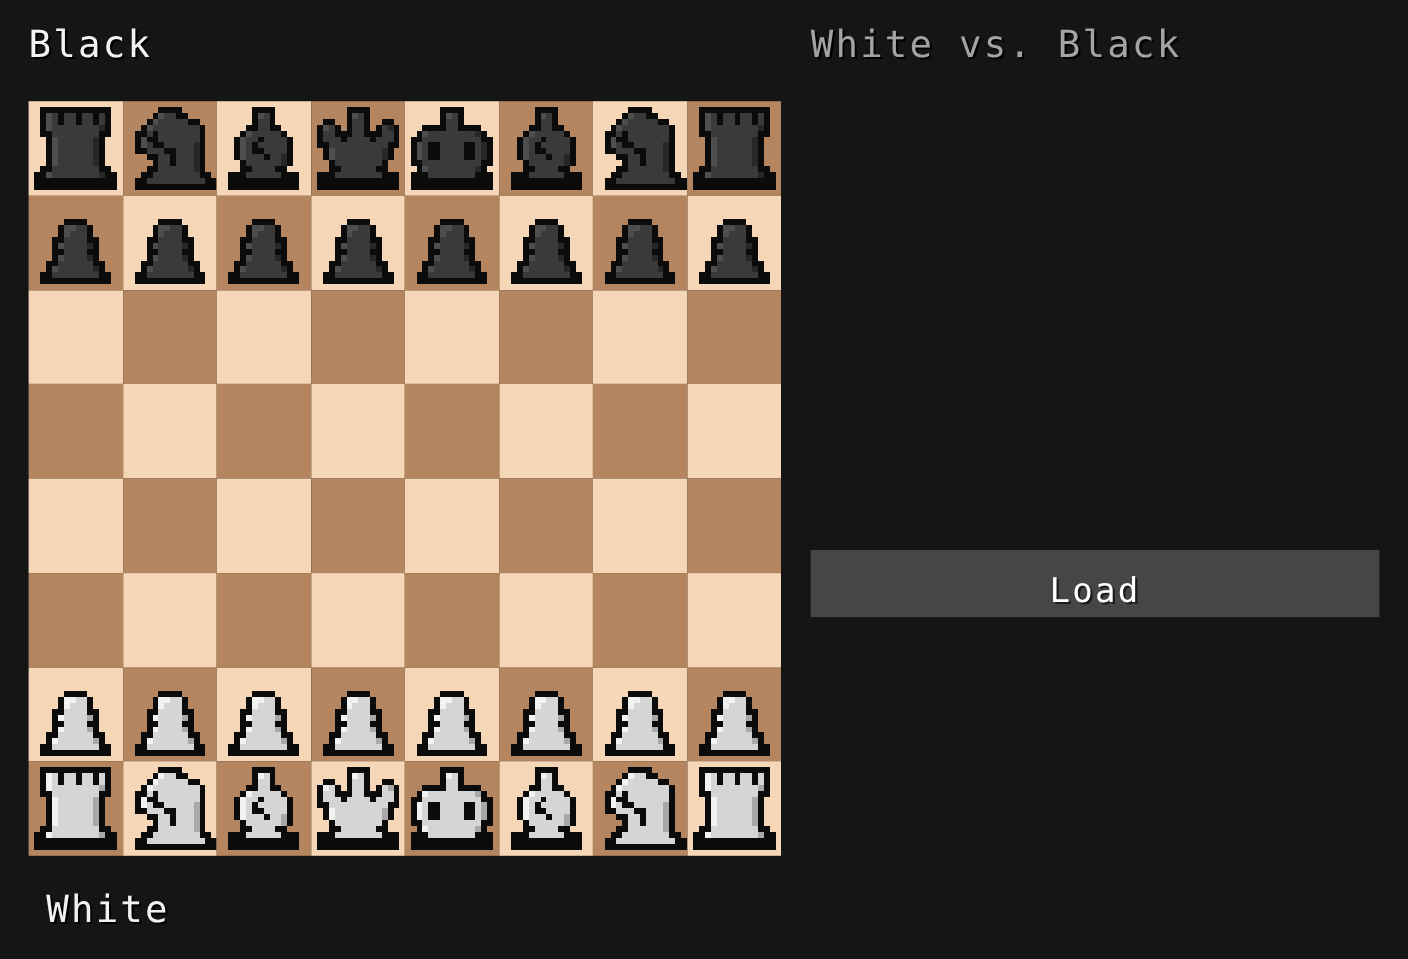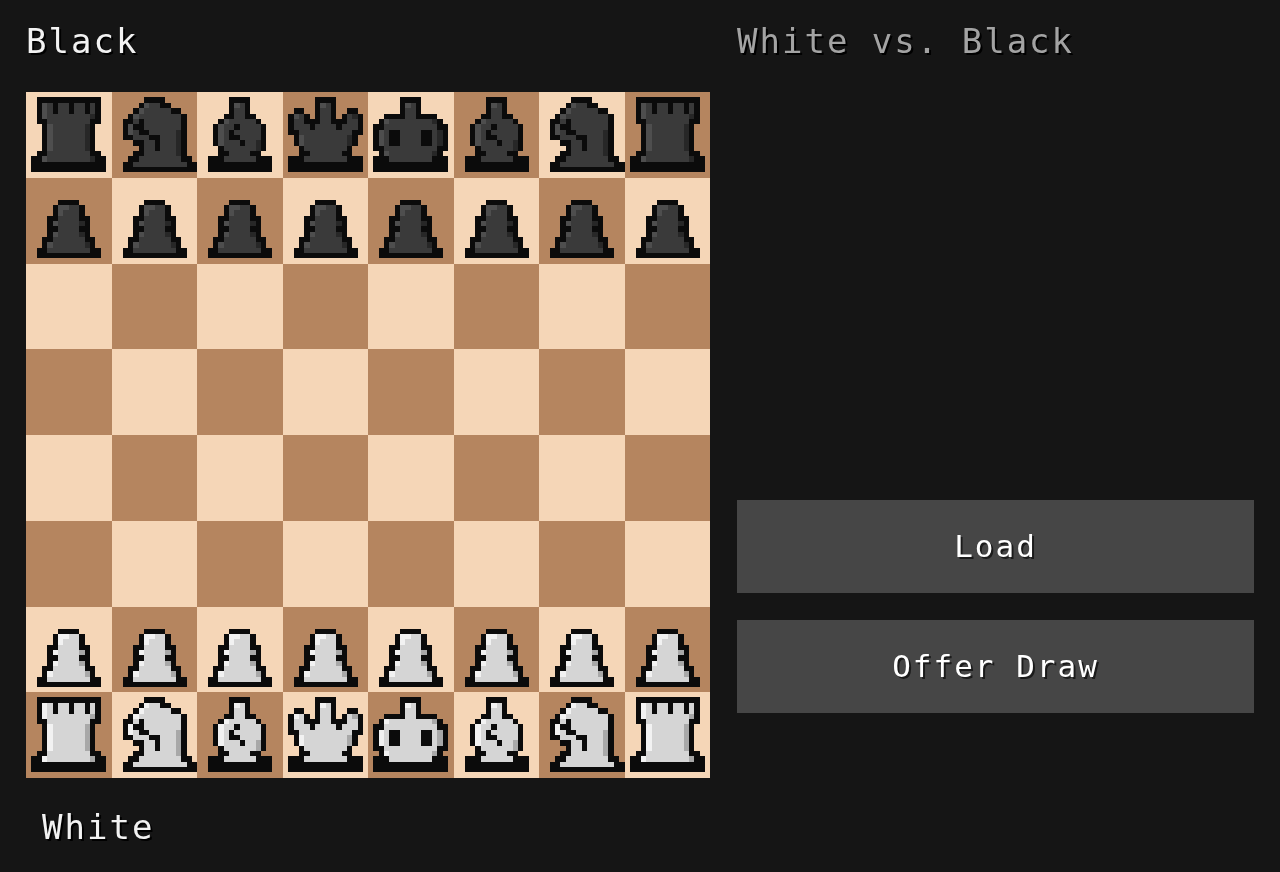--- a/index.html
+++ b/index.html
@@ -103,21 +103,21 @@
   #action-buttons {
     position: absolute;
     left: 0;
     top: 500px;
     width: 517px;
   }
 
   .action-button {
     display: block;
     width: 517px;
-    height: 93px;
+    height: 61px;
     margin-bottom: 27px;
     background: #464646;
     border: none;
     color: #ffffff;
     font-family: "DejaVu Sans Mono", "Liberation Mono", monospace;
     font-size: 31px;
     letter-spacing: 2px;
     line-height: 75px;
     text-align: center;
     white-space: pre;
@@ -1891,15 +1891,14 @@
 
   <div id="white-player-label" class="player-label">White</div>
 </div>
 
 <div id="right-panel">
 
   <div id="match-title">White vs. Black</div>
 
   <div id="action-buttons">
       <button class="action-button">Load</button>
-      <button class="action-button">Offer Draw</button>
     </div>
 </div>
 
 </body></html>

